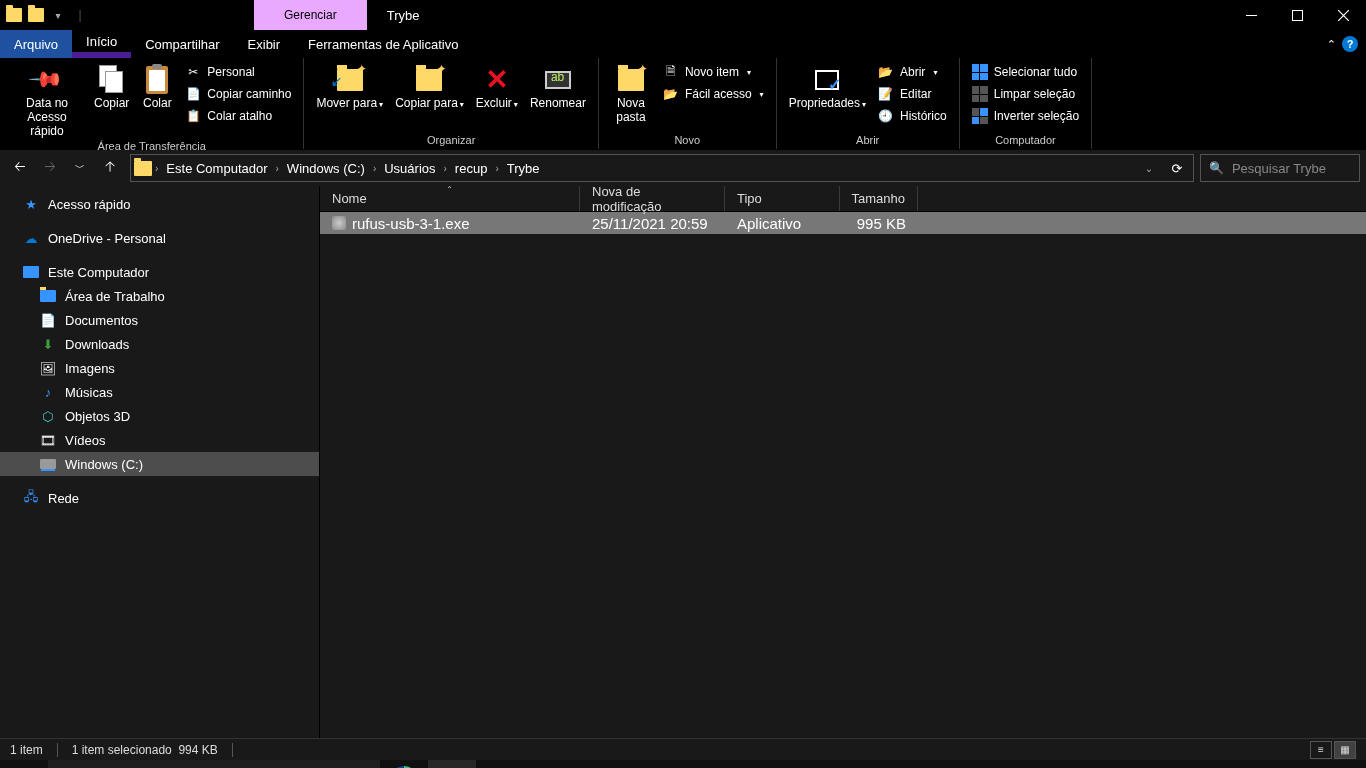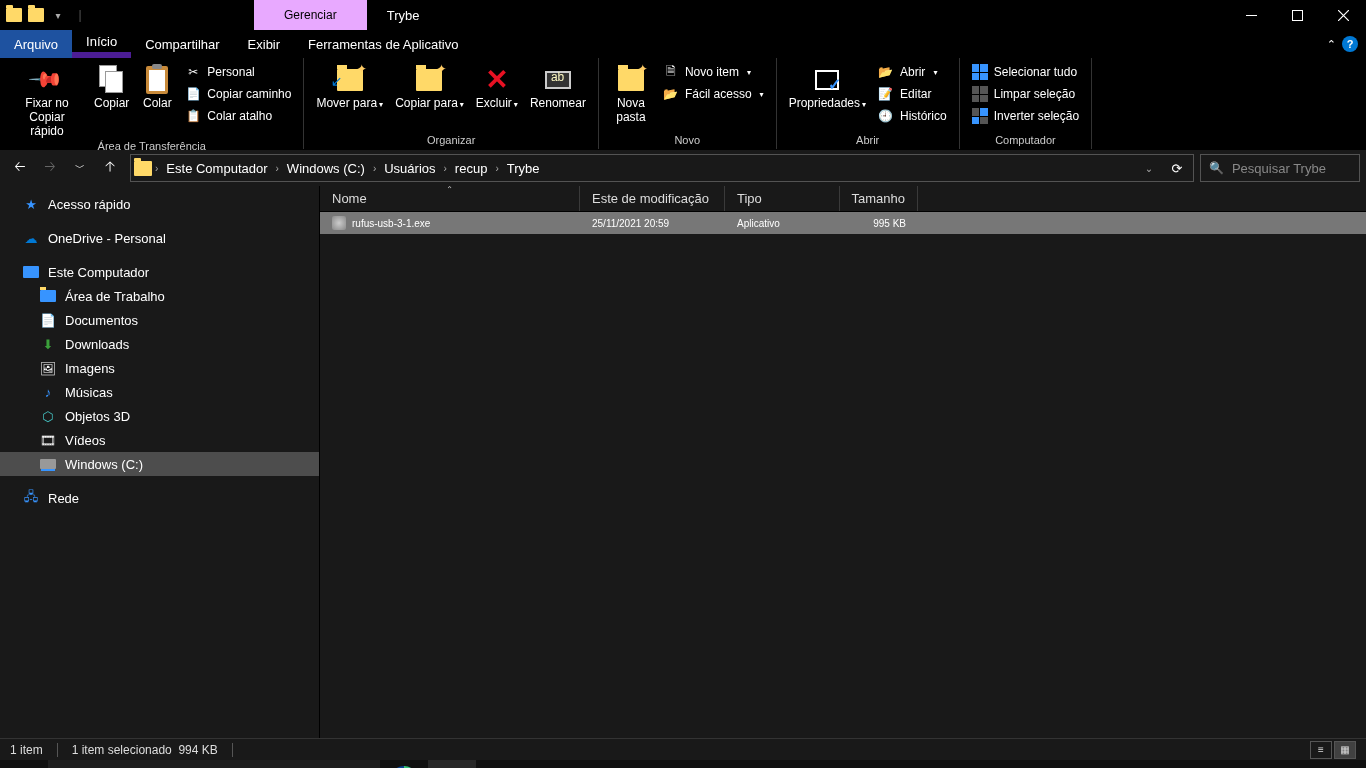--- a/index.html
+++ b/index.html
@@ -85,21 +85,21 @@
 
 .filearea { flex:1; background:#191919; display:flex; flex-direction:column; }
 .cols { display:flex; height:26px; align-items:center; border-bottom:1px solid #000; font-size:13px; color:#ddd; }
 .col { padding:0 12px; border-right:1px solid #3a3a3a; height:100%; display:flex; align-items:center; position:relative; }
 .col.name { width:260px; }
 .col.date { width:145px; }
 .col.type { width:115px; }
 .col.size { width:78px; justify-content:flex-end; }
 .sort-ind { position:absolute; top:-1px; left:50%; transform:translateX(-50%); font-size:8px; color:#ccc; }
 .rows { flex:1; }
-.row { display:flex; height:22px; align-items:center; font-size:10px; cursor:pointer; }
+.row { display:flex; height:22px; align-items:center; font-size:15px; cursor:pointer; }
 .row.selected { background:#777777; }
 .cell { padding:0 12px; display:flex; align-items:center; gap:6px; }
 .cell.name { width:260px; }
 .cell.date { width:145px; }
 .cell.type { width:115px; }
 .cell.size { width:78px; justify-content:flex-end; }
 .exe-ico { width:14px; height:14px; background:radial-gradient(circle,#ccc,#888); border-radius:2px; }
 
 
 .statusbar { height:22px; background:#191919; display:flex; align-items:center; padding:0 10px; font-size:12px; color:#ddd; gap:14px; border-top:1px solid #333; }
@@ -165,21 +165,21 @@
   </div>
 </div>
 
 <div class="ribbon">
   <div class="ribbon-group">
     <div class="ribbon-group-body">
       <div class="rbtn-lg">
         <div class="ic">
             <span class="pin-ico">📌</span>
           </div>
-        <span style="max-width:70px;">Fixar no Copiar rápido</span>
+        <span style="max-width:70px;">Data no Acesso rápido</span>
       </div>
       <div class="rbtn-lg">
         <div class="ic">
             <div class="copy-ico">
               <div class="p1"></div>
               <div class="p2"></div>
             </div>
           </div>
         <span>Copiar</span>
       </div>
@@ -225,21 +225,21 @@
       </div>
       <div class="rbtn-lg">
         <div class="ic">
             <span class="red-x">✕</span>
           </div>
         <span><span>Excluir</span><span class="dd">▾</span></span>
       </div>
       <div class="rbtn-lg">
         <div class="ic">
             <div style="width:26px;height:18px;border:2px solid #ccc;background:#333;position:relative;">
-              <span style="position:absolute;left:4px;top:-2px;color:#fef9c3;">ab</span>
+              <span style="position:absolute;left:4px;top:-2px;color:#bef264;">ab</span>
             </div>
           </div>
         <span>Renomear</span>
       </div>
     </div>
     <div class="ribbon-group-label">Organizar</div>
   </div>
 
   <div class="ribbon-group">
     <div class="ribbon-group-body">
@@ -424,21 +424,21 @@
         <span>Rede</span>
       </div>
   </div>
 
   <div class="filearea">
     <div class="cols">
       <div class="col name">
           <span>Nome</span>
           <span class="sort-ind">⌃</span>
         </div>
-      <div class="col date">Este de modificação</div>
+      <div class="col date">Nova de modificação</div>
       <div class="col type">Tipo</div>
       <div class="col size">Tamanho</div>
     </div>
     <div class="rows">
       <div class="row selected">
         <div class="cell name">
             <span class="exe-ico"></span>
             <span>rufus-usb-3-1.exe</span>
           </div>
         <div class="cell date">25/11/2021 20:59</div>

